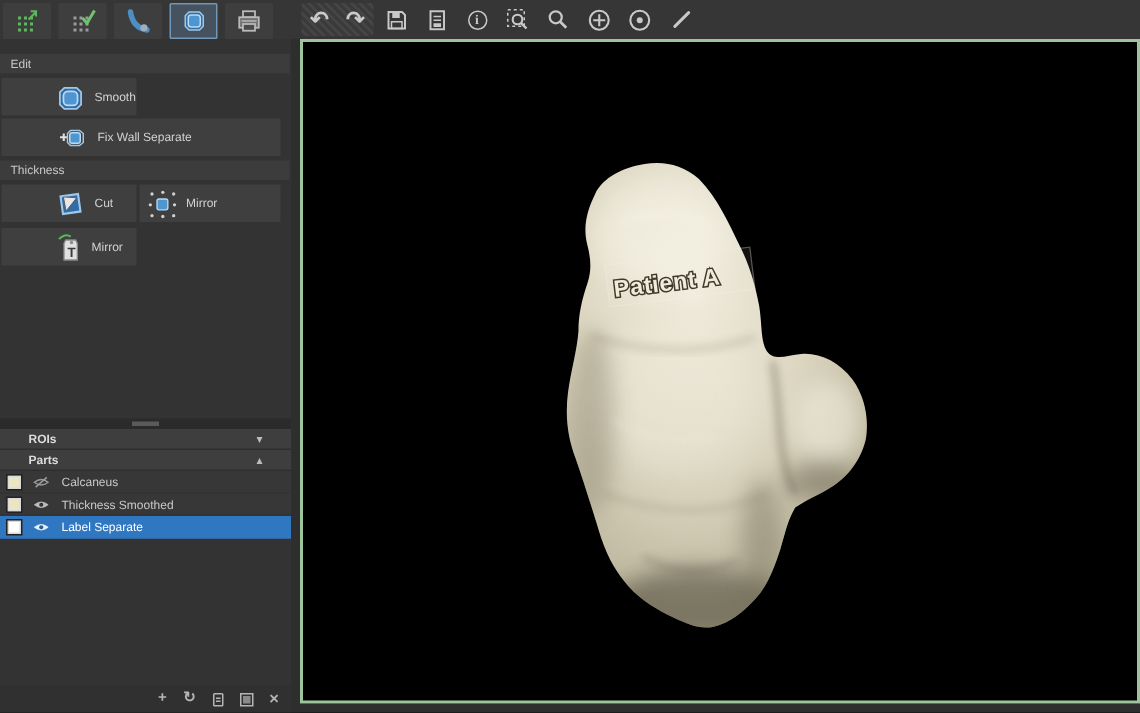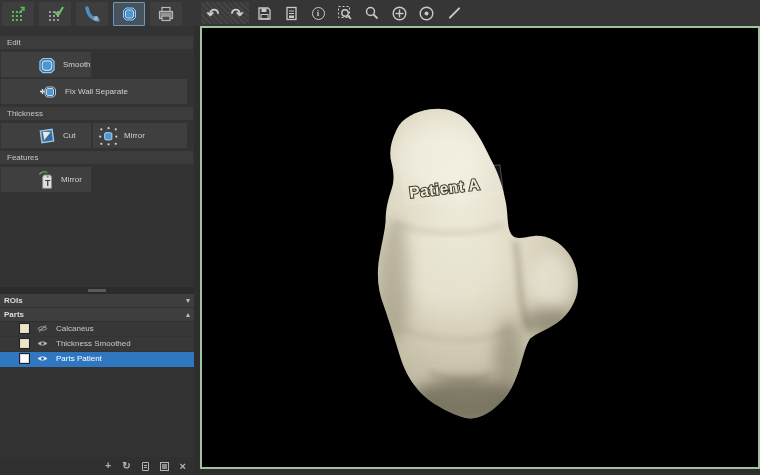--- a/index.html
+++ b/index.html
@@ -38,24 +38,24 @@
 
   .spacer { flex:1; }
 
   
   .hscroll { height:7px; background:#2b2b2b; position:relative; flex:none; margin-top:2px; }
   .hscroll .thumb { position:absolute; left:88px; top:2px; width:18px; height:3px; background:#5a5a5a; }
 
   
   .list-header { height:14px; background:#3e3e3e; border-bottom:1px solid #2e2e2e; color:#dddddd;
                  font-size:8px; font-weight:bold; display:flex; align-items:center;
-                 padding:0 4px; flex:none; cursor:pointer; }
+                 padding:0 19px; flex:none; cursor:pointer; }
   .list-header .chev { margin-left:auto; font-size:8px; color:#bbbbbb; font-weight:normal; }
   .part-row { height:15px; display:flex; align-items:center; background:#373737;
-              border-bottom:1px solid #333; font-size:8px; color:#c9c9c9; padding-left:20px; cursor:pointer; }
+              border-bottom:1px solid #333; font-size:8px; color:#c9c9c9; padding-left:5px; cursor:pointer; }
   .part-row.selected { background:#3077c2; color:#ffffff; border-bottom-color:#3077c2; }
   .swatch { width:9px; height:9px; border:1px solid #d9d9d9; outline:1px solid #222; margin-right:7px; flex:none; }
   .eye { width:12px; margin-right:8px; display:flex; align-items:center; justify-content:center; flex:none; }
 
   
   .actions { height:18px; display:flex; align-items:center; justify-content:flex-end;
              gap:11px; padding-right:8px; background:#303030; flex:none; }
   .act { color:#b5b5b5; font-size:10px; line-height:1; cursor:pointer; display:flex; align-items:center; }
   .icon-page { width:7px; height:9px; border:1px solid #b5b5b5; border-radius:1px; position:relative; }
   .icon-page:before { content:""; position:absolute; left:1px; top:2px; width:3px; height:1px; background:#b5b5b5; box-shadow:0 2px 0 #b5b5b5; }
@@ -226,21 +226,20 @@
               <circle cx="16.5" cy="9.5" r="1"></circle>
             <circle cx="3" cy="16" r="1"></circle>
               <circle cx="9.5" cy="16.5" r="1"></circle>
               <circle cx="16" cy="16" r="1"></circle>
           </g>
         </svg>
         <span>Mirror</span>
       </div>
     </div>
 
-    <div class="section-header">Features</div>
     <div class="btn-grid">
       <div class="tool-card w1">
         <svg width="18" height="20" viewBox="0 0 16 18">
           <path d="M2 4 C4 1.5 7 1 9 2.5" stroke="#5cb85c" stroke-width="1.2" fill="none"></path>
           <path d="M6 4.5 h6 l1 2 v10 h-8 v-10 z" fill="#e0e0e0" stroke="#8a8a8a" stroke-width=".8"></path>
           <circle cx="9.5" cy="6" r="1" fill="#8a8a8a"></circle>
           <text x="9.5" y="14.5" font-size="8" font-weight="bold" fill="#3a3a3a" text-anchor="middle" font-family="Liberation Sans, sans-serif">T</text>
         </svg>
         <span>Mirror</span>
       </div>
@@ -282,21 +281,21 @@
       <span>Thickness Smoothed</span>
     </div>
     <div class="part-row selected">
       <span class="swatch" style="background-color: rgb(255, 255, 255);"></span>
       <span class="eye">
         <svg width="11" height="9" viewBox="0 0 12 9">
           <path d="M1 4.5 Q6 .5 11 4.5 Q6 8.5 1 4.5 z" fill="#eef2f7" stroke="#eef2f7" stroke-width=".6"></path>
           <circle cx="6" cy="4.5" r="1.5" fill="#2a5e96"></circle>
         </svg>
       </span>
-      <span>Parts Patient</span>
+      <span>Label Separate</span>
     </div>
 
     <div class="spacer"></div>
 
     <div class="actions">
       <span class="act" style="font-weight:bold;">+</span>
       <span class="act" style="font-weight:bold;">↻</span>
       <span class="act">
           <span class="icon-page"></span>
         </span>

